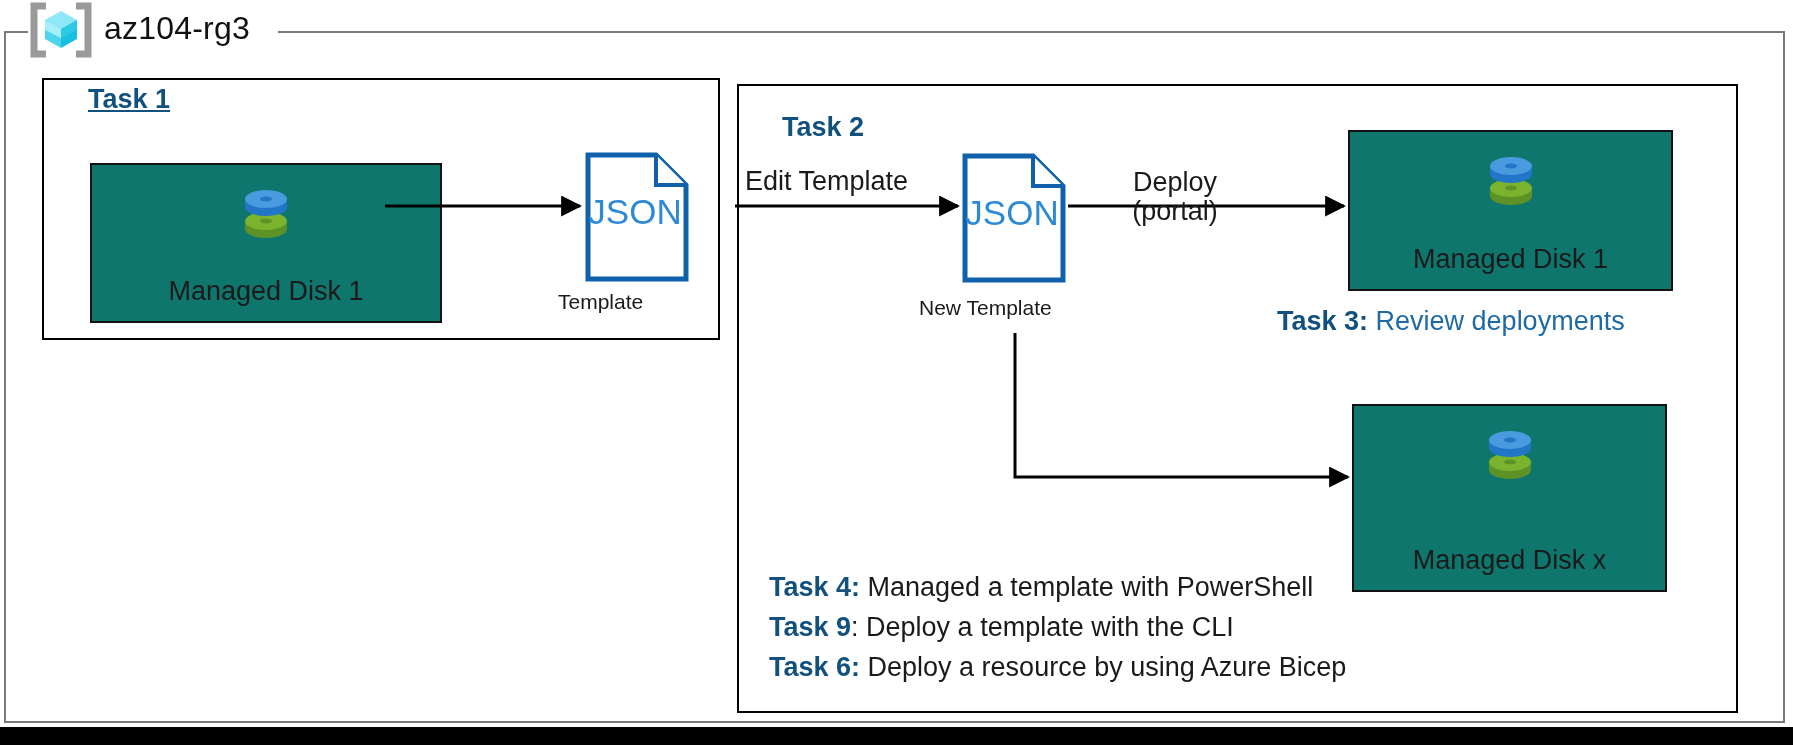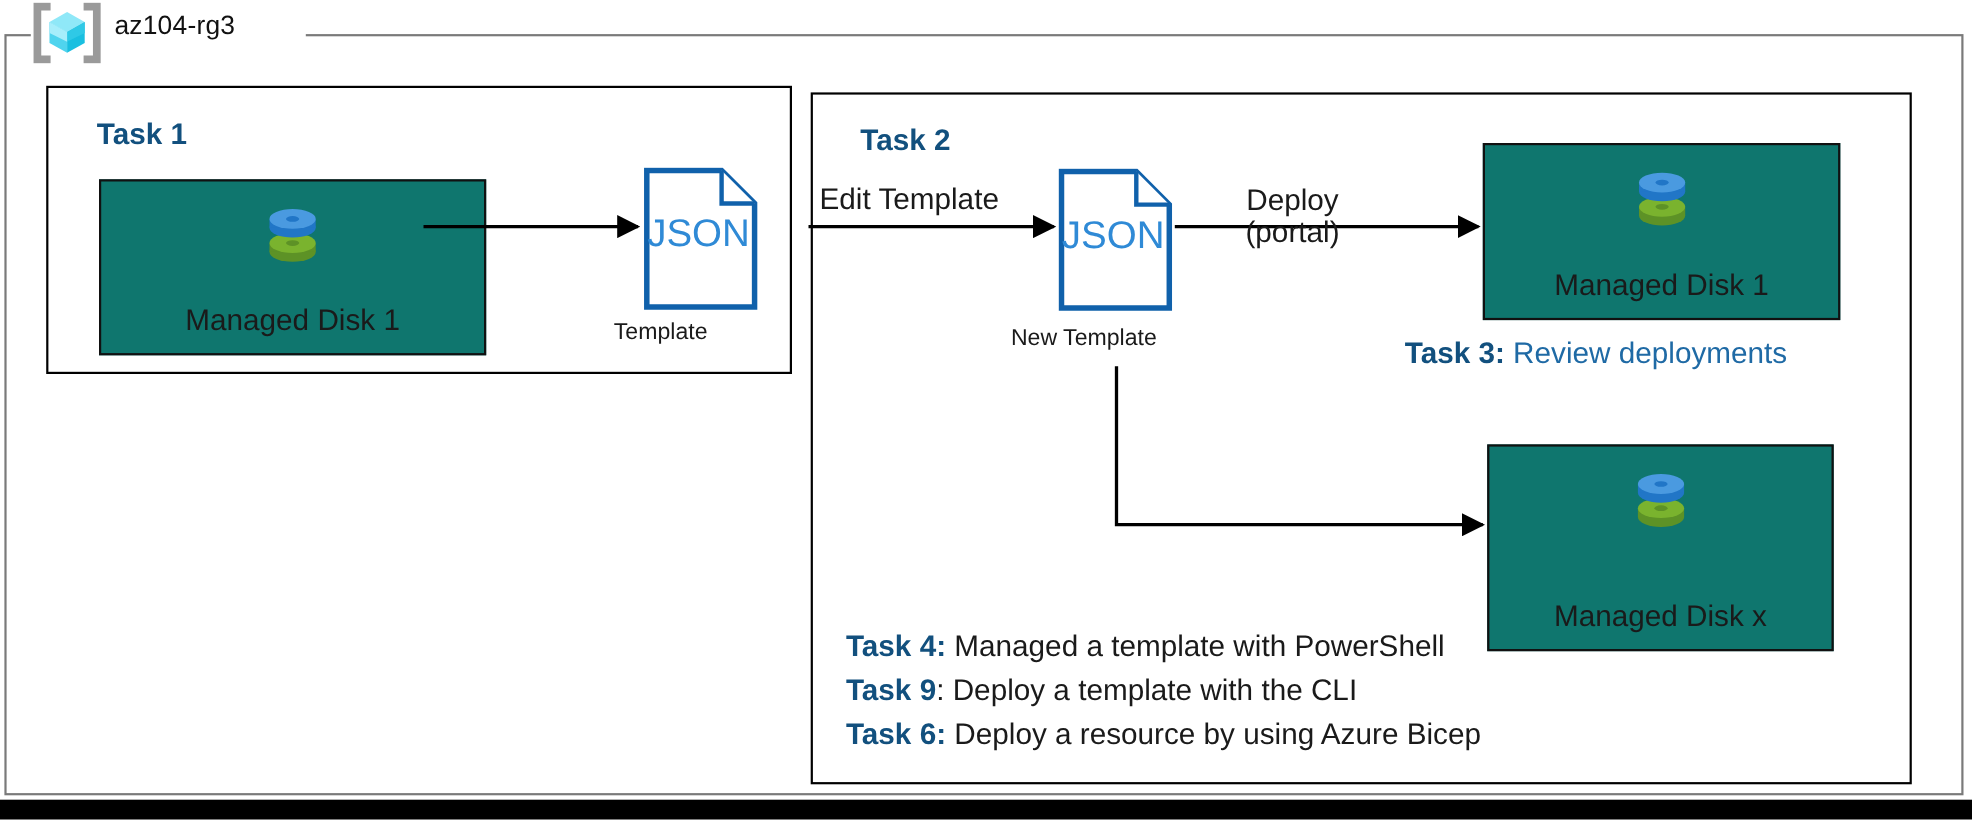--- a/index.html
+++ b/index.html
@@ -8,33 +8,33 @@
 
   #stage{position:absolute;left:0;top:0;width:1793px;height:745px;background:#fff;}
 
   
   .rg-frame{position:absolute;left:4px;top:31px;width:1781px;height:692px;
             border:2px solid #7a7a7a;box-sizing:border-box;background:transparent;}
   
   .rg-notch{position:absolute;left:28px;top:20px;width:250px;height:24px;background:#fff;}
 
   .rg-icon{position:absolute;left:30px;top:2px;width:62px;height:56px;}
-  .rg-title{position:absolute;left:104px;top:10px;font-size:24px;color:#111;
+  .rg-title{position:absolute;left:104px;top:10px;font-size:32px;color:#111;
             letter-spacing:.2px;white-space:nowrap;}
 
   
   .bottom-bar{position:absolute;left:0;top:727px;width:1793px;height:18px;background:#000;}
 
   
   .taskbox{position:absolute;border:2.5px solid #000;box-sizing:border-box;background:transparent;}
   #task1-box{left:42px;top:78px;width:678px;height:262px;}
   #task2-box{left:737px;top:84px;width:1001px;height:629px;}
 
   .task-heading{position:absolute;font-size:27px;font-weight:bold;color:#12507e;white-space:nowrap;}
-  #task1-heading{left:88px;top:107px;}
+  #task1-heading{left:88px;top:84px;text-decoration:underline;}
   #task2-heading{left:782px;top:112px;}
 
   
   .resbox{position:absolute;border:2.5px solid #111;background:#0f766e;box-sizing:border-box;}
   #disk-box-1{left:90px;top:163px;width:352px;height:160px;}
   #disk-box-2{left:1348px;top:130px;width:325px;height:161px;}
   #disk-box-x{left:1352px;top:404px;width:315px;height:188px;}
 
   .resbox .disk-label{position:absolute;left:0;right:0;bottom:14px;text-align:center;
             font-size:27px;color:#1a1a1a;white-space:nowrap;}

